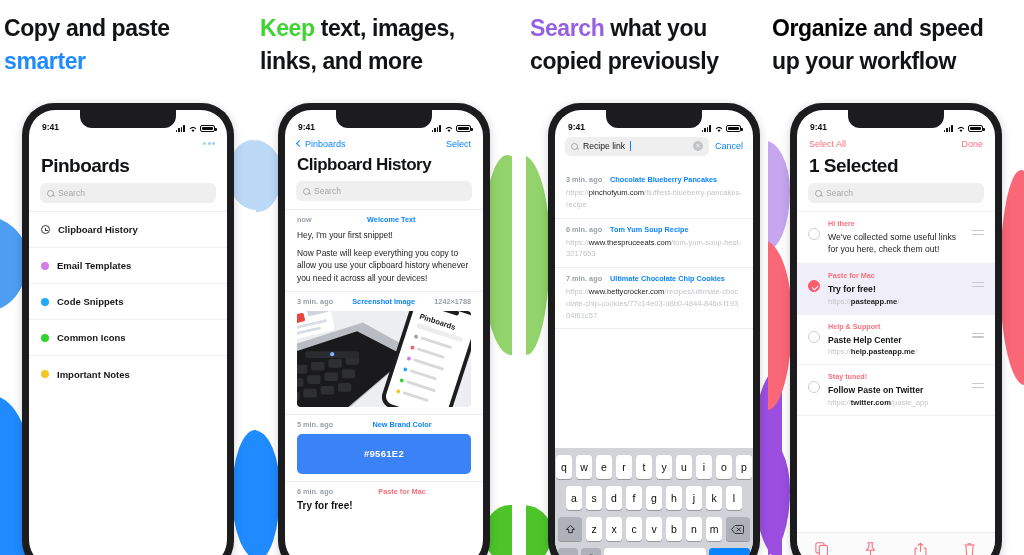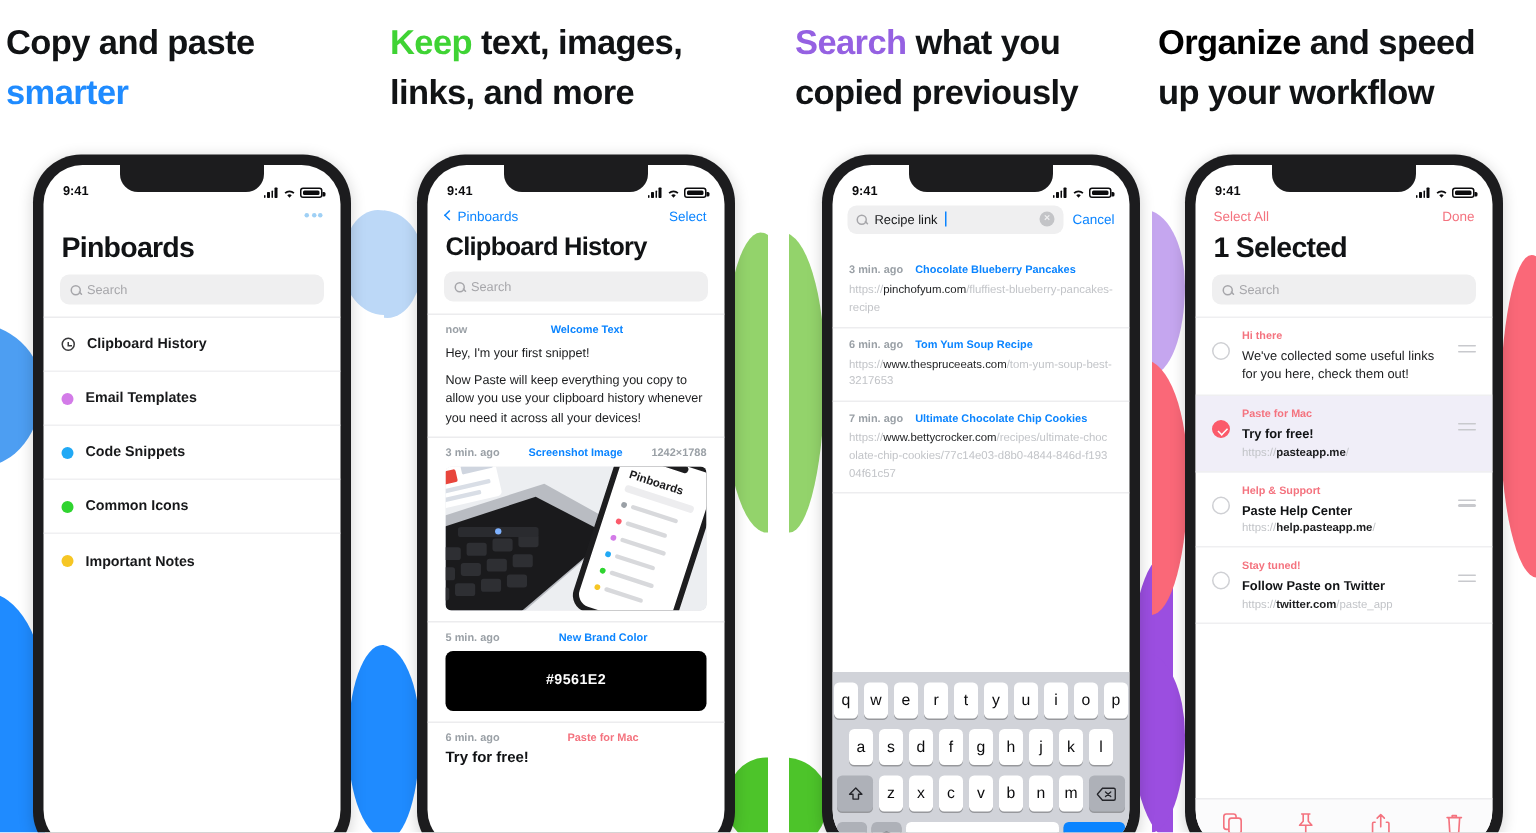--- a/index.html
+++ b/index.html
@@ -426,21 +426,21 @@
               </svg>
             </div>
           </div>
 
           <div class="cliprow">
             <div class="cliphead">
               <span class="ago">5 min. ago</span>
               <span class="tag">New Brand Color</span>
               <span class="dim"></span>
             </div>
-            <div class="swatch" style="background:#000000">#9561E2</div>
+            <div class="swatch" style="background:#3b82f6">#9561E2</div>
           </div>
 
           <div class="cliprow">
             <div class="cliphead">
               <span class="ago">6 min. ago</span>
               <span class="tag red">Paste for Mac</span>
               <span class="dim"></span>
             </div>
             <div class="tryfree">Try for free!</div>
           </div>

